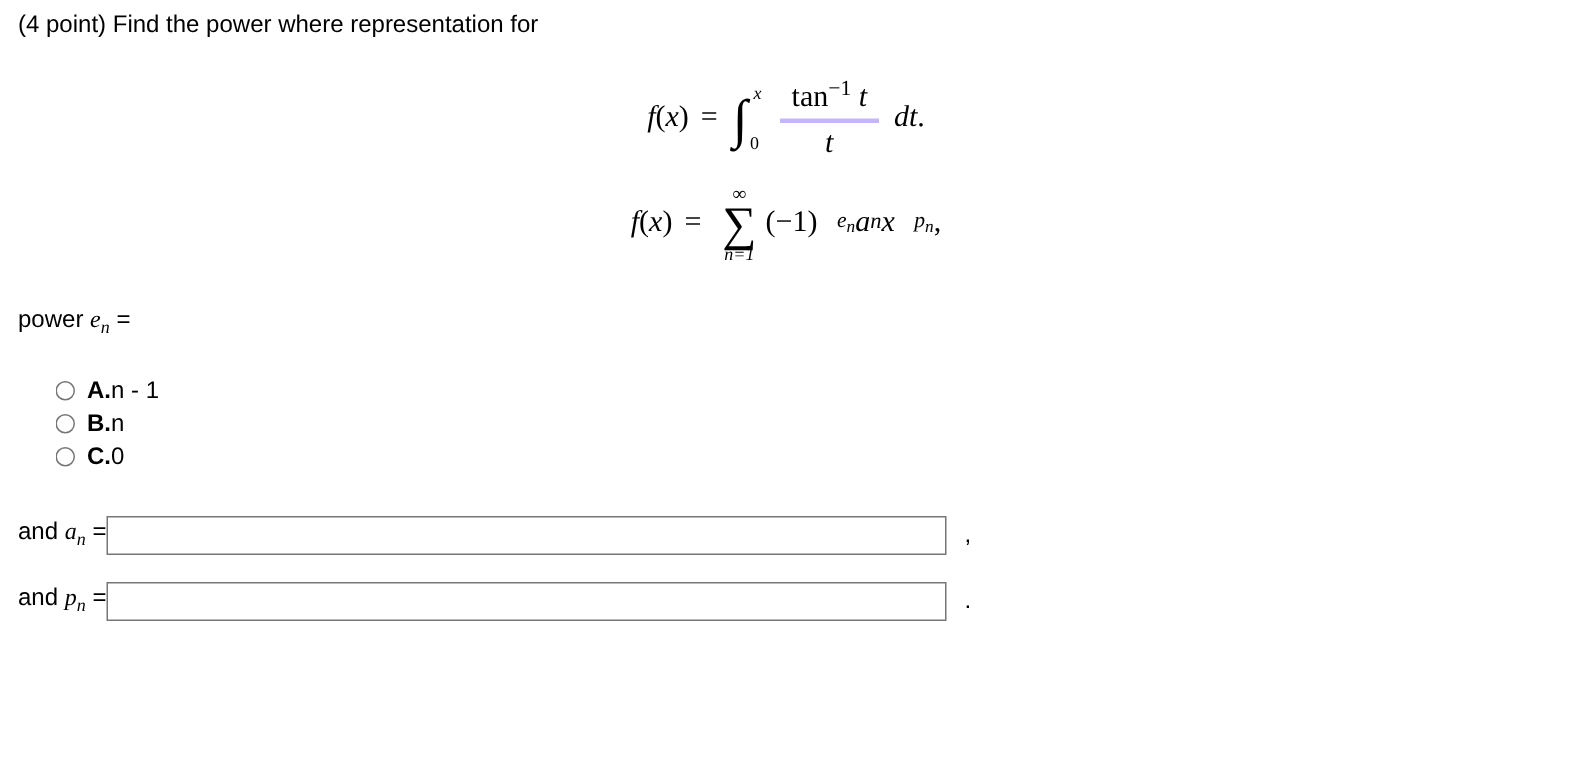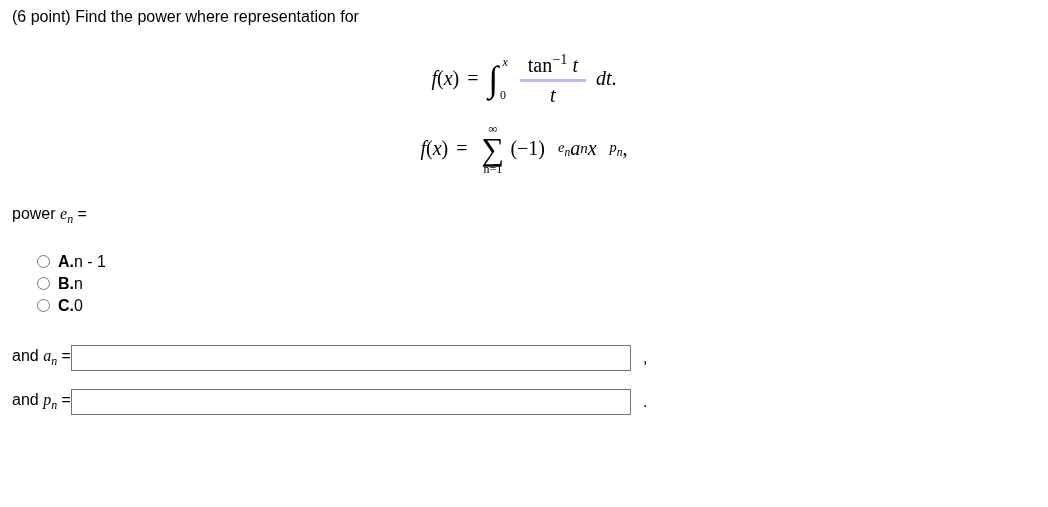--- a/index.html
+++ b/index.html
@@ -81,20 +81,21 @@
     }
     .sum-top {
       font-size: 13px;
     }
     .sum-symbol {
       font-size: 32px;
       line-height: 0.9;
     }
     .sum-bot {
       font-size: 12px;
+      font-style: italic;
     }
     .where-label {
       margin-top: 25px;
       margin-bottom: 25px;
     }
     .sub {
       font-style: italic;
       font-size: 0.75em;
       vertical-align: sub;
     }
@@ -146,21 +147,21 @@
     }
     .exp-neg {
       font-size: 0.72em;
       vertical-align: super;
     }
   </style>
 </head>
 <body>
 
 <div class="question-header">
-  <span>(6 point)</span>
+  <span>(4 point)</span>
   <span> </span>
   <span>Find the power where representation for</span>
 </div>
 
 <div class="equation-block">
   <div class="equation-line">
     <span class="mathit">f</span>
     <span>(</span>
       <span class="mathit">x</span>
       <span>)</span>

